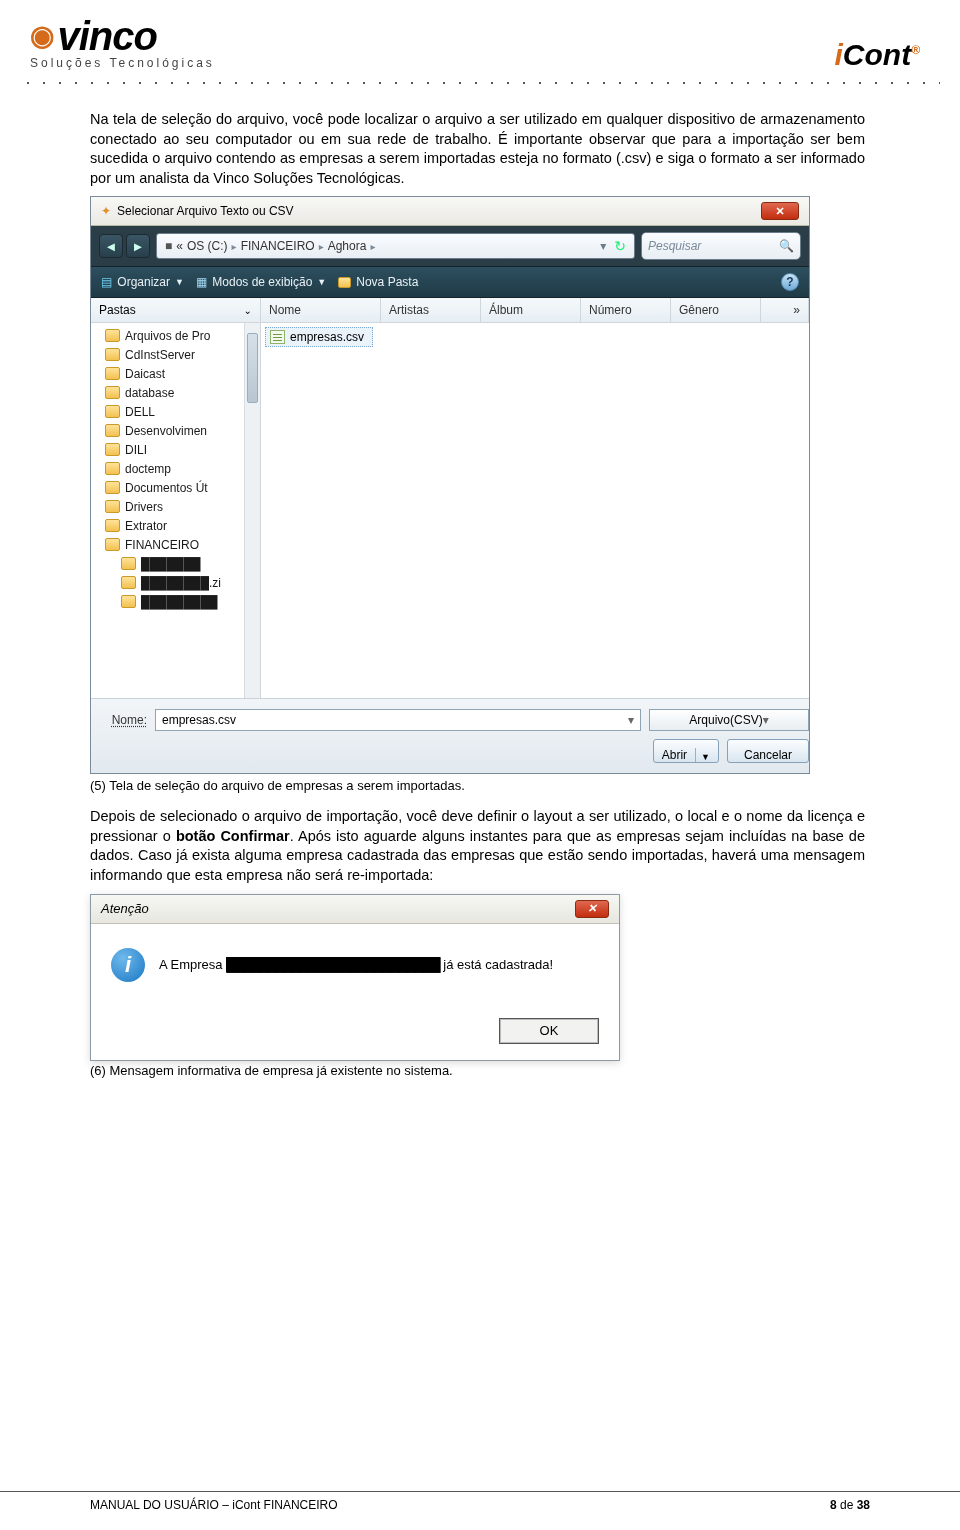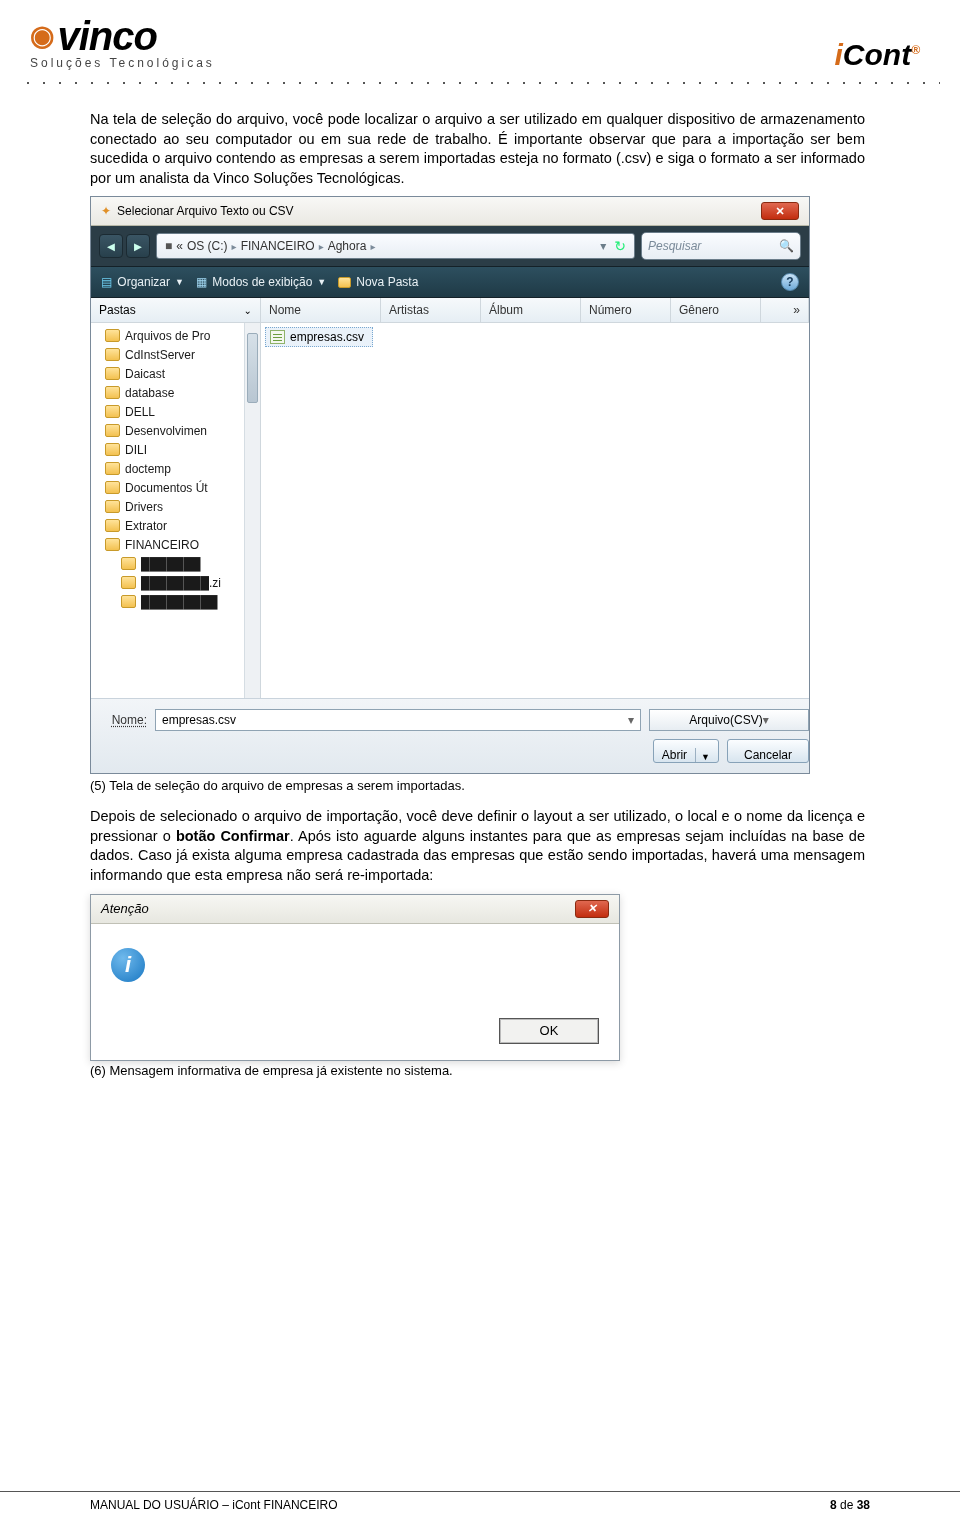--- a/index.html
+++ b/index.html
@@ -325,20 +325,23 @@
   <span>Depois de selecionado o arquivo de importação, você deve definir o layout a ser utilizado, o local e o nome da licença e pressionar o </span><b>botão Confirmar</b><span>. Após isto aguarde alguns instantes para que as empresas sejam incluídas na base de dados. Caso já exista alguma empresa cadastrada das empresas que estão sendo importadas, haverá uma mensagem informando que esta empresa não será re-importada:</span>
 </div>
 
 <div class="msg-dialog">
   <div class="msg-title">
     <span>Atenção</span>
     <div class="fd-close" style="width:34px;">✕</div>
   </div>
   <div class="msg-body">
     <div class="info-ico">i</div>
+    <div>
+      <span>A Empresa </span><span class="censor">██████████████████████████</span><span>  já está cadastrada!</span>
+    </div>
   </div>
   <div class="msg-foot">
     <div class="ok-btn">OK</div>
   </div>
 </div>
 <div class="caption">(6) Mensagem informativa de empresa já existente no sistema.</div>
 
 <div class="page-footer">
   <div>MANUAL DO USUÁRIO – iCont FINANCEIRO</div>
   <div>

